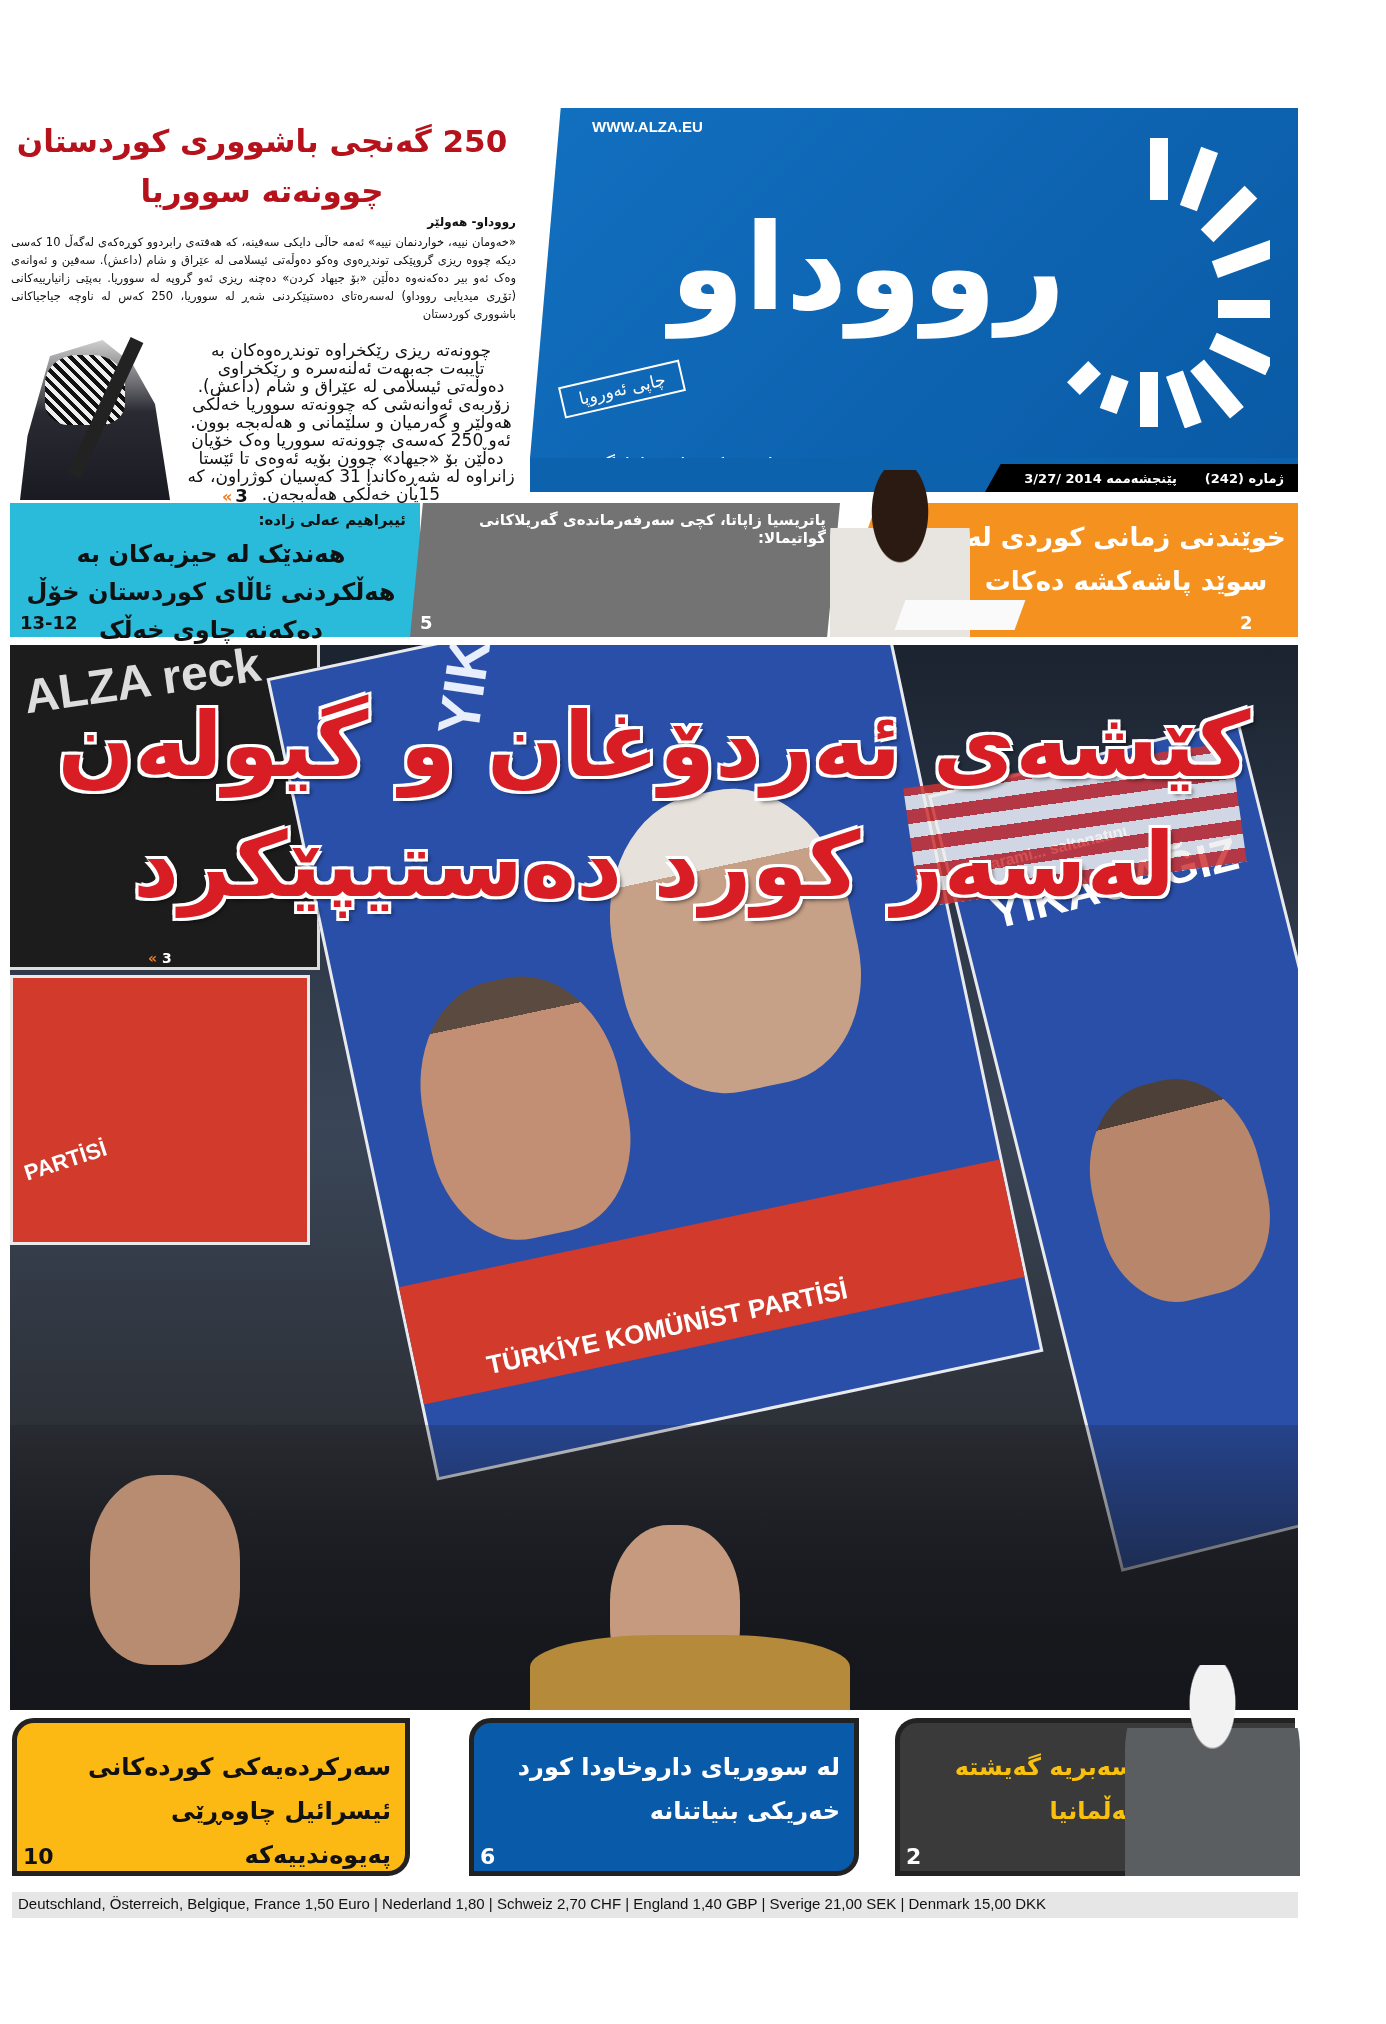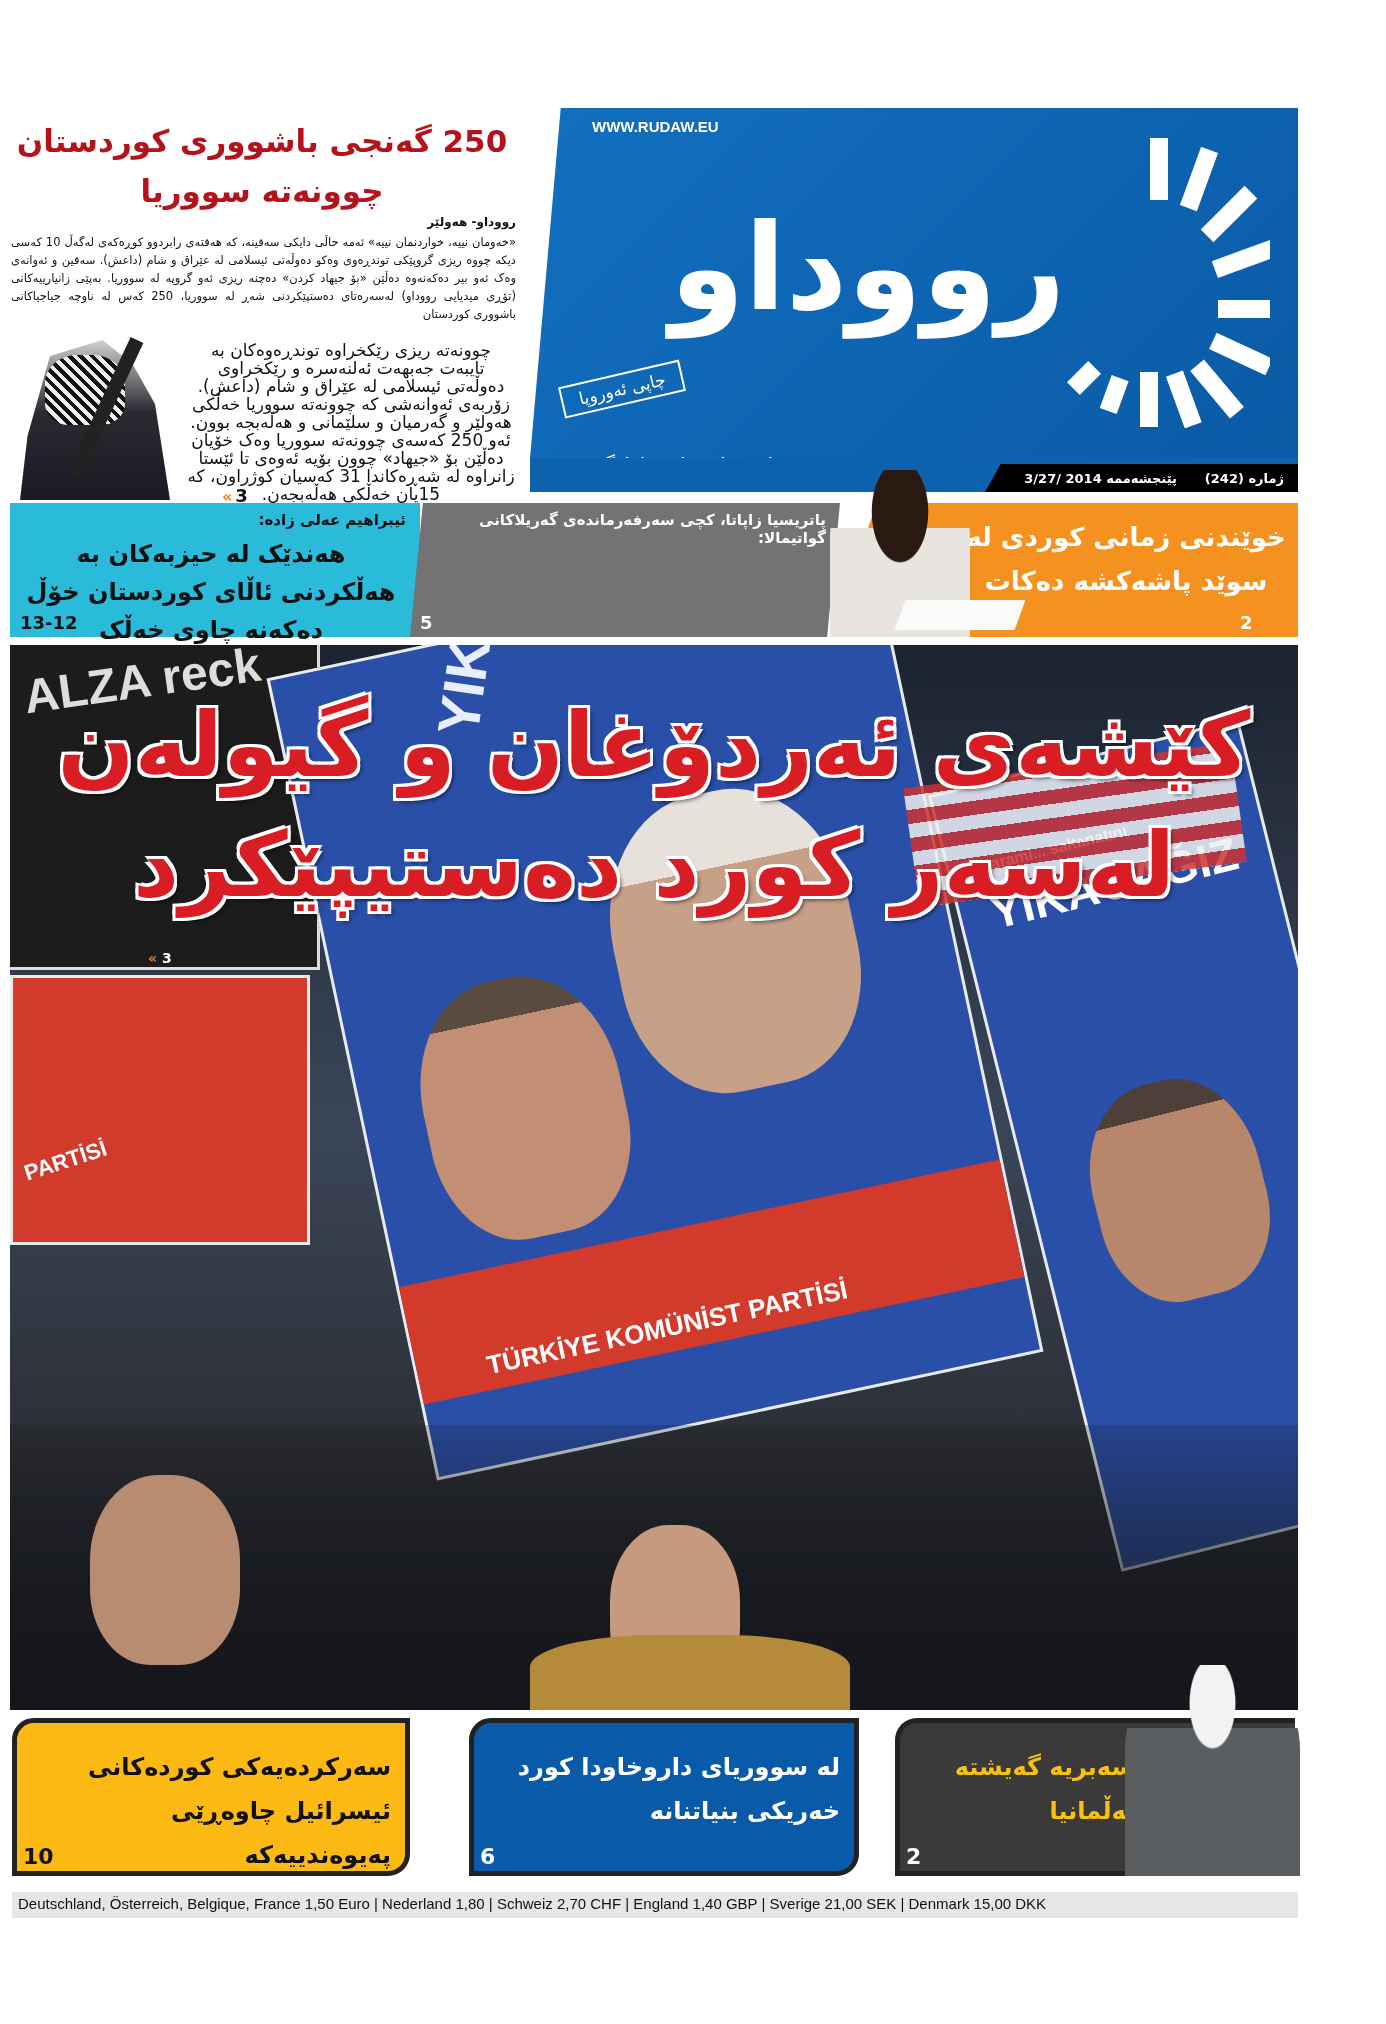--- a/index.html
+++ b/index.html
@@ -158,21 +158,21 @@
       <div class="scarf"></div>
     </div>
   <div id="rifle"></div>
   <div class="page-ref" style="left:212px; top:375px;">
     <span class="arrows">«</span><span>3</span>
   </div>
 </div>
 
 <div id="masthead-extend" class="abs"></div>
 <div id="masthead" class="abs">
-  <div class="url">WWW.RUDAW.EU</div>
+  <div class="url">WWW.ALZA.EU</div>
   <div class="logo-text">رووداو</div>
   <svg class="sunburst" viewBox="0 0 230 300">
     <g fill="#fff">
       <rect x="110" y="10" width="18" height="62"></rect>
       <rect x="150" y="20" width="18" height="62" transform="rotate(20 159 51)"></rect>
       <rect x="180" y="55" width="18" height="62" transform="rotate(45 189 86)"></rect>
       <rect x="195" y="100" width="18" height="62" transform="rotate(70 204 131)"></rect>
       <rect x="200" y="150" width="18" height="62" transform="rotate(90 209 181)"></rect>
       <rect x="192" y="195" width="18" height="62" transform="rotate(115 201 226)"></rect>
       <rect x="168" y="230" width="18" height="62" transform="rotate(140 177 261)"></rect>

